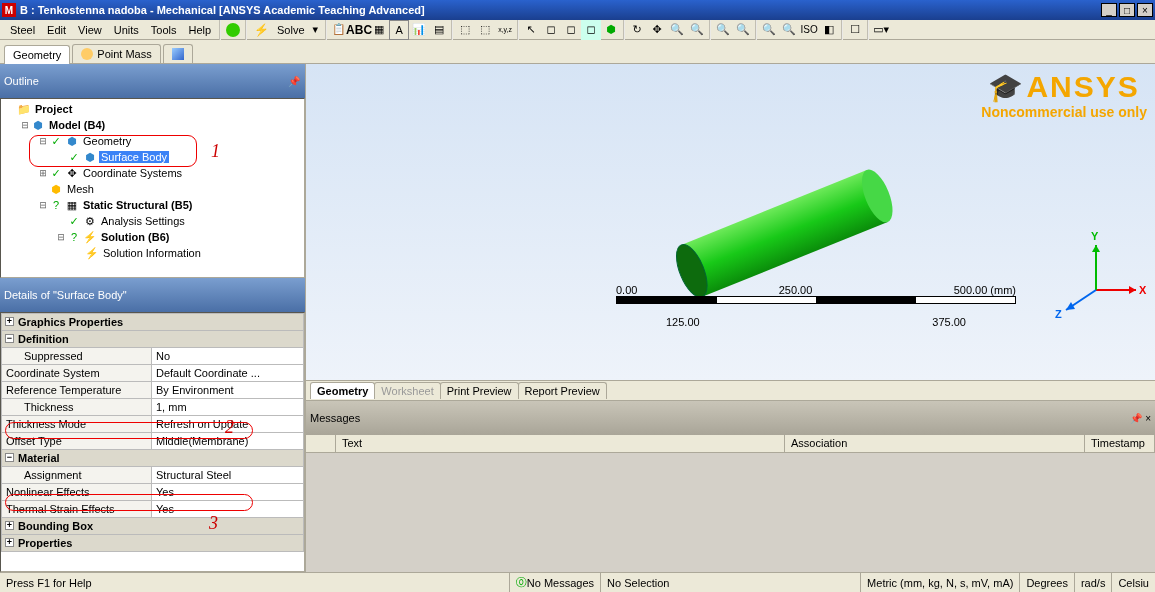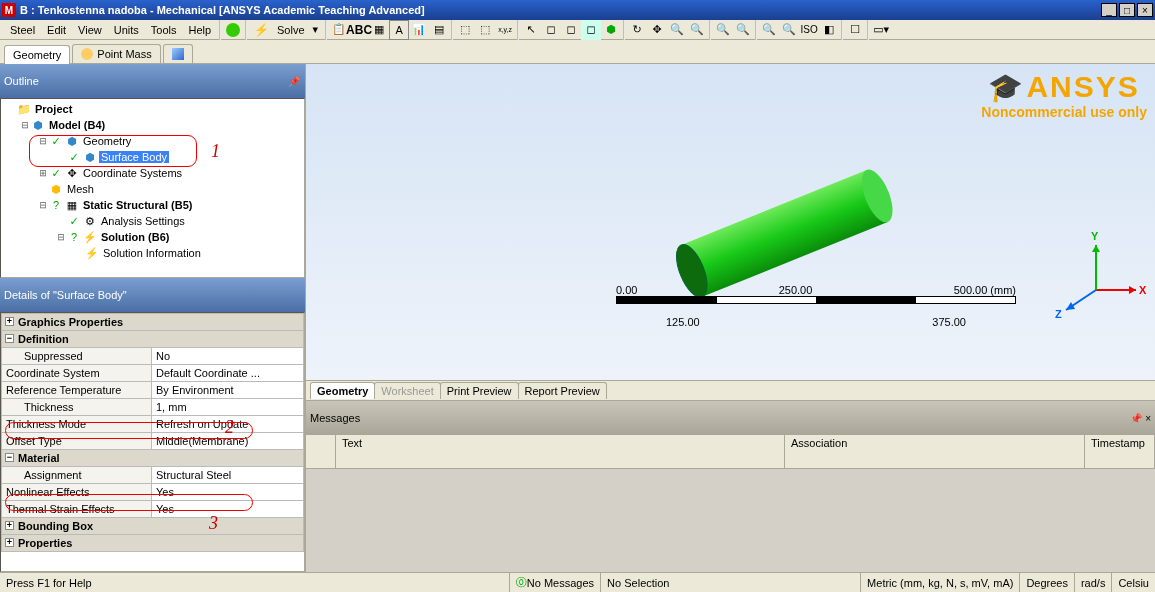--- a/index.html
+++ b/index.html
@@ -51,21 +51,21 @@
 .triad { position:absolute; right:14px; bottom:60px; }
 .ruler { position:absolute; left:310px; bottom:40px; width:400px; }
 .ruler-bar { display:flex; height:8px; border:1px solid #000;}
 .ruler-bar div { flex:1;}
 .ruler-top, .ruler-bot { display:flex; justify-content:space-between; font-size:12px;}
 .viewtabs { height:20px; background:#ece9d8; border-top:1px solid #aca899; display:flex; align-items:center; padding:0 4px; gap:0;}
 .vtab { border:1px solid #aca899; border-bottom:none; padding:2px 6px; background:#ece9d8; border-radius:3px 3px 0 0; margin-right:-1px; cursor:default;}
 .vtab.active { background:#fff; font-weight:bold;}
 .vtab.dis { color:#999;}
 .msgbox { height:172px; display:flex; flex-direction:column; border-top:1px solid #aca899;}
-.msg-cols { height:34px; background:#ece9d8; border-bottom:1px solid #aca899; display:flex;}
+.msg-cols { height:18px; background:#ece9d8; border-bottom:1px solid #aca899; display:flex;}
 .msg-cols div { border-right:1px solid #aca899; padding:2px 6px;}
 .msg-body { flex:1; background:#d4d0c8;}
 .statusbar { height:20px; background:#ece9d8; border-top:1px solid #aca899; display:flex; align-items:center; }
 .statusbar .cell { border-right:1px solid #aca899; padding:2px 6px; height:100%; display:flex; align-items:center; white-space:nowrap;}
 .sb-flex { flex:1;}
 svg { overflow:visible;}
 </style>
 </head>
 <body>
 

